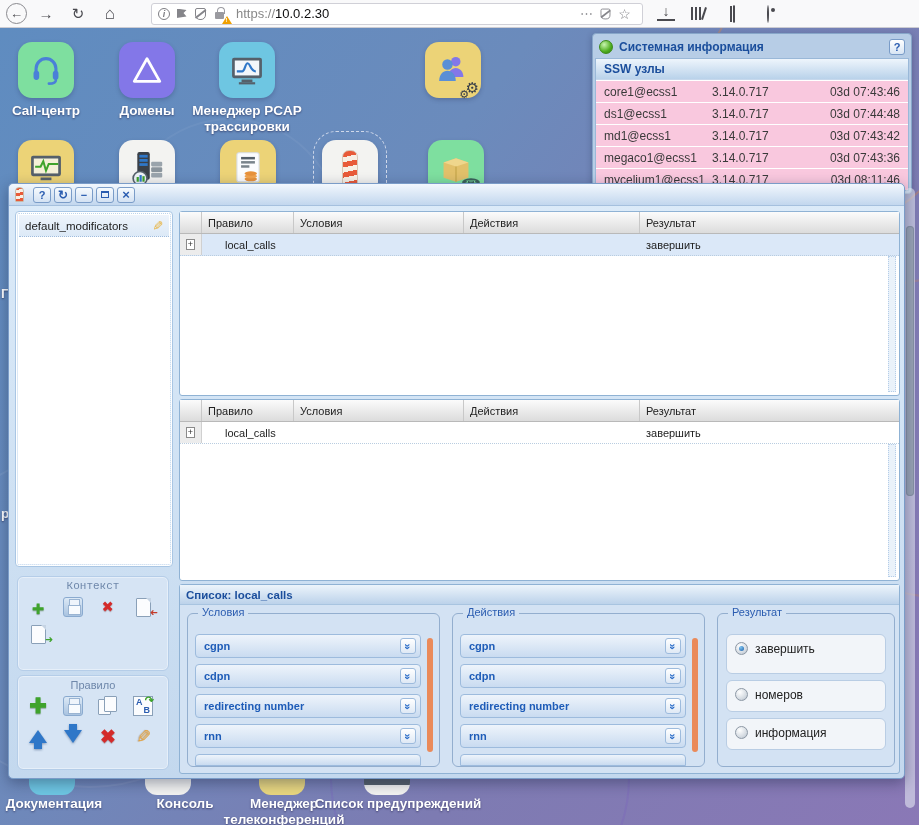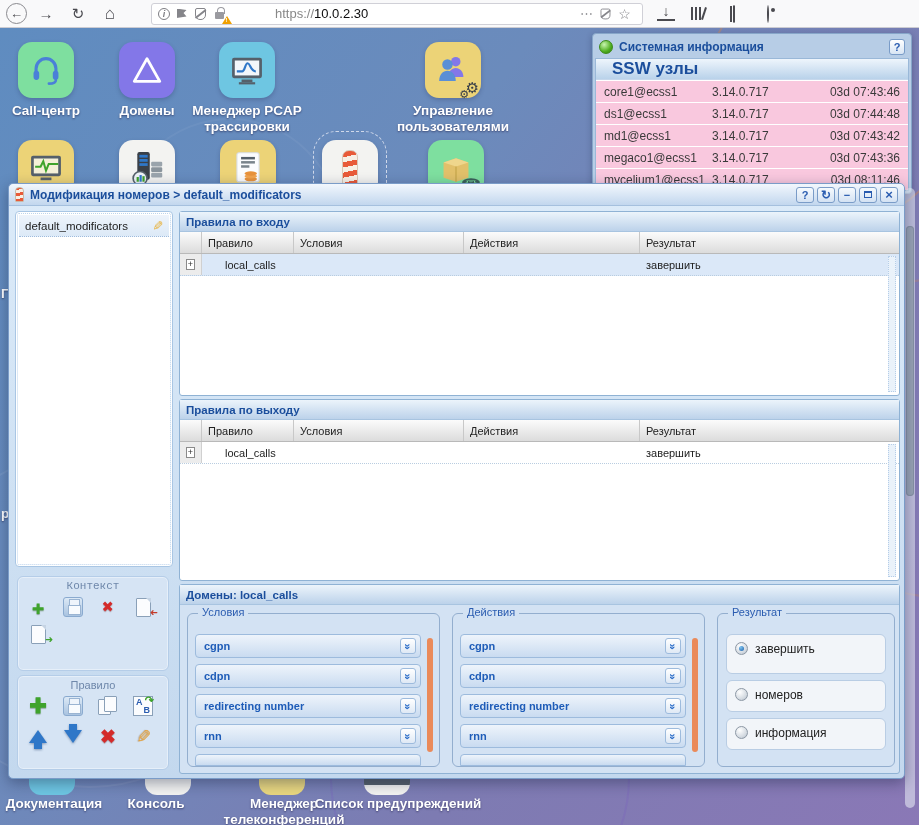--- a/index.html
+++ b/index.html
@@ -21,21 +21,21 @@
   .flag-i{ width:10px; height:10px; background:#85858a; clip-path:polygon(0 0,100% 15%,70% 45%,100% 80%,0 95%,0 100%,0 0);}
   .shield-i{ width:11px; height:12px; border:1.4px solid #85858a; border-radius:2px 2px 5px 5px; position:relative;}
   .shield-i::after{ content:""; position:absolute; left:-2px; top:4px; width:13px; height:1.6px; background:#85858a; transform:rotate(-38deg);}
   .lock-i{ width:9px; height:7px; background:#9a9aa0; border-radius:1px; position:relative; margin-top:4px;}
   .lock-i::before{ content:""; position:absolute; top:-5px; left:1.5px; width:6px; height:6px;
      border:1.6px solid #9a9aa0; border-bottom:none; border-radius:4px 4px 0 0;}
   .warn-t{ position:absolute; right:-5px; bottom:-3px; width:0; height:0;
      border-left:5px solid transparent; border-right:5px solid transparent; border-bottom:8px solid #f0a000;}
   .warn-t::after{ content:"!"; position:absolute; left:-1.5px; top:1px; font-size:6px; color:#fff; font-weight:bold;}
   .url-text{ flex:1; font-size:13px; margin-left:5px; white-space:nowrap; overflow:hidden;}
-  .url-scheme{ color:#888;margin-left:39px; } .url-host{ color:#0c0c0d; }
+  .url-scheme{ color:#888; } .url-host{ color:#0c0c0d; }
   .r-icons{ display:flex; align-items:center; margin-left:14px; gap:16px; }
   .tb-ico{ color:#4a4a4f; font-size:14px; width:18px; text-align:center;}
   .dl-ico{ border-bottom:2px solid #4a4a4f; line-height:11px; height:15px;}
   .lib-ico{ display:flex; gap:2px; align-items:flex-end; height:13px;}
   .lib-ico i{ display:block; width:2px; height:13px; background:#4a4a4f;}
   .lib-ico i:last-child{ transform:rotate(18deg);}
   .side-ico{ width:14px; height:12px; border:1.6px solid #4a4a4f; border-radius:2px; position:relative;}
   .side-ico::after{ content:""; position:absolute; right:2px; top:0; bottom:0; width:1.6px; background:#4a4a4f;}
   .acct-ico{ width:13px; height:13px; border:1.6px solid #4a4a4f; border-radius:50%; position:relative;}
   .acct-ico::after{ content:""; position:absolute; left:3px; top:2px; width:4px; height:4px; border-radius:50%; background:#4a4a4f;}
@@ -63,21 +63,21 @@
   .syspanel{ position:absolute; left:592px; top:5px; width:320px; background:#b7cde6;
     border:1px solid #87a6c9; border-radius:4px; z-index:2; padding:2px; box-shadow:0 2px 6px rgba(20,30,60,.3);}
   .sys-hdr{ height:22px; display:flex; align-items:center; padding:0 4px;}
   .orb{ width:14px; height:14px; border-radius:50%;
     background:radial-gradient(circle at 35% 30%,#c8f5b0,#4fae1f 60%,#2d7a10); border:1px solid #3d8a1a; margin-right:6px;}
   .sys-title{ color:#1b4e9c; font-weight:bold; font-size:12px; flex:1;}
   .q-btn{ width:16px; height:16px; border:1px solid #7a9cc8; border-radius:3px; background:linear-gradient(#fff,#d8e5f4);
     color:#2a5cb0; font-size:11px; font-weight:bold; display:flex; align-items:center; justify-content:center; cursor:pointer;}
   .sys-body{ background:#fff; border:1px solid #9ab8d8; }
   .ssw-hdr{ height:21px; background:linear-gradient(#eef5fc,#b9d2ea); color:#1b4e9c; font-weight:bold;
-    font-size:17px; display:flex; align-items:center; padding:0 16px; border-bottom:1px solid #c6d8ec;}
+    font-size:12px; display:flex; align-items:center; padding:0 8px; border-bottom:1px solid #c6d8ec;}
   .ssw-row{ height:21px; background:#f9c8de; display:flex; align-items:center; font-size:12px; color:#3a3a3a;
     margin-top:1px; padding:0 8px;}
   .ssw-name{ flex:1; } .ssw-ver{ width:92px; } .ssw-up{ width:96px; text-align:right;}
 
   
   .pg-scroll{ position:absolute; left:905px; top:160px; width:10px; height:620px;
      background:rgba(235,240,248,.55); border-radius:5px; z-index:3;}
   .pg-thumb{ position:absolute; left:1px; top:38px; width:8px; height:270px; background:#98a2b4;
      border-radius:4px; box-shadow:inset 0 0 0 1px #8691a5;}
 
@@ -277,21 +277,20 @@
       <div class="tile t-yellow">
         <svg class="g-center" width="36" height="34" viewBox="0 0 26 24">
           <circle cx="15" cy="6" r="3.4" fill="#8377e8"></circle>
           <path d="M9.5 17 c0-4 2.5-6.5 5.5-6.5 s5.5 2.5 5.5 6.5 Z" fill="#8377e8"></path>
           <circle cx="9" cy="8" r="3.8" fill="#5a8fd6"></circle>
           <path d="M3 20 c0-4.6 2.7-7.4 6-7.4 s6 2.8 6 7.4 Z" fill="#5a8fd6"></path>
         </svg>
         <span style="position:absolute;right:2px;bottom:1px;color:#3a4048;font-size:15px;">⚙</span>
         <span style="position:absolute;right:12px;bottom:-3px;color:#3a4048;font-size:11px;">⚙</span>
       </div>
-      <div class="app-label">Управление пользователями</div>
     </div>
 
     <div class="app" style="left:-19px;top:112px;">
       <div class="tile t-yellow">
         <svg class="g-center" width="38" height="34" viewBox="0 0 28 24">
           <rect x="3" y="3" width="22" height="15" rx="1.5" fill="#55606a"></rect>
           <rect x="5" y="5" width="18" height="11" fill="#f4f0d8"></rect>
           <path d="M6 11 h4 l2-4 2 7 2-5 h7" fill="none" stroke="#3fa32c" stroke-width="1.5"></path>
           <rect x="10" y="19" width="8" height="2" fill="#55606a"></rect>
         </svg>
@@ -389,28 +388,27 @@
     <div class="pg-scroll">
       <div class="pg-thumb"></div>
     </div>
 
     <div class="sliver" style="left:29px;top:751px;background:#6ec6e2;"></div>
     <div class="sliver" style="left:145px;top:751px;background:#f3f3f1;"></div>
     <div class="sliver" style="left:259px;top:751px;background:#e9d77f;"></div>
     <div class="sliver" style="left:364px;top:751px;background:#f3f3f1;border-top:6px solid #55606a;"></div>
 
     <div class="b-label" style="left:-31px;top:768px;">Документация</div>
-    <div class="b-label" style="left:71px;top:768px;">Консоль</div>
+    <div class="b-label" style="left:100px;top:768px;">Консоль</div>
     <div class="b-label" style="left:199px;top:768px;">Менеджер телеконференций</div>
     <div class="b-label" style="left:313px;top:768px;">Список предупреждений</div>
 
     <div class="dialog">
       <div class="dlg-title">
         <span class="lh-icon"></span>
-        <span class="dlg-title-text">Модификация номеров &gt; default_modificators</span>
         <span class="dlg-btn">?</span>
         <span class="dlg-btn" style="font-size:12px;">↻</span>
         <span class="dlg-btn">−</span>
         <span class="dlg-btn">
             <span class="max-glyph"></span>
           </span>
         <span class="dlg-btn" style="font-size:13px;">×</span>
       </div>
 
       <div class="ctx-list">
@@ -468,63 +466,61 @@
             </span>
           <span class="ticon">
               <span class="i-arrow-dn"></span>
             </span>
           <span class="ticon i-x">✖</span>
           <span class="ticon i-pencil">✎</span>
         </div>
       </div>
 
       <div class="panel" style="top:27px;height:185px;">
-        <div class="panel-hdr">Правила по входу</div>
         <div class="thead">
           <div class="th gut"></div>
           <div class="th c1">Правило</div>
           <div class="th c2">Условия</div>
           <div class="th c3">Действия</div>
           <div class="th c4">Результат</div>
         </div>
         <div class="trow sel">
           <div class="td gut">
               <span class="expand-btn">+</span>
             </div>
           <div class="td c1">local_calls</div>
           <div class="td c2"></div>
           <div class="td c3"></div>
           <div class="td c4">завершить</div>
         </div>
         <div class="panel-scroll"></div>
       </div>
 
       <div class="panel" style="top:215px;height:182px;">
-        <div class="panel-hdr">Правила по выходу</div>
         <div class="thead">
           <div class="th gut"></div>
           <div class="th c1">Правило</div>
           <div class="th c2">Условия</div>
           <div class="th c3">Действия</div>
           <div class="th c4">Результат</div>
         </div>
         <div class="trow">
           <div class="td gut">
               <span class="expand-btn">+</span>
             </div>
           <div class="td c1">local_calls</div>
           <div class="td c2"></div>
           <div class="td c3"></div>
           <div class="td c4">завершить</div>
         </div>
         <div class="panel-scroll"></div>
       </div>
 
       <div class="panel editor" style="top:400px;height:190px;">
-        <div class="panel-hdr">Домены: local_calls</div>
+        <div class="panel-hdr">Список: local_calls</div>
 
         <div class="fset" style="left:7px;width:253px;">
           <span class="legend">Условия</span>
           <div class="dd" style="top:20px;width:226px;">
             <span class="lbl">cgpn</span>
             <span class="chev">
                 <span>»</span>
               </span>
           </div>
           <div class="dd" style="top:50px;width:226px;">

